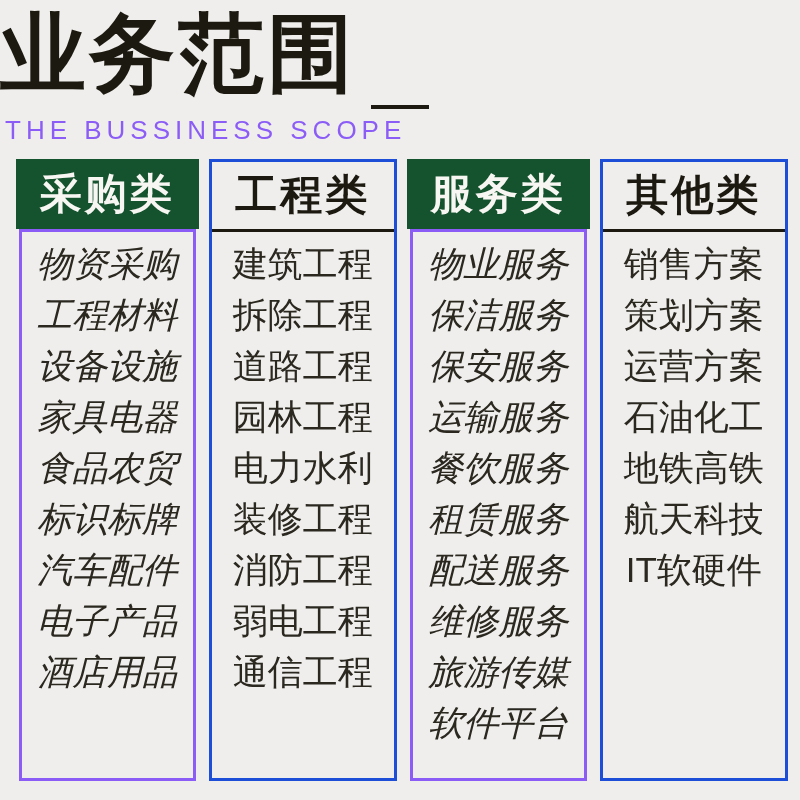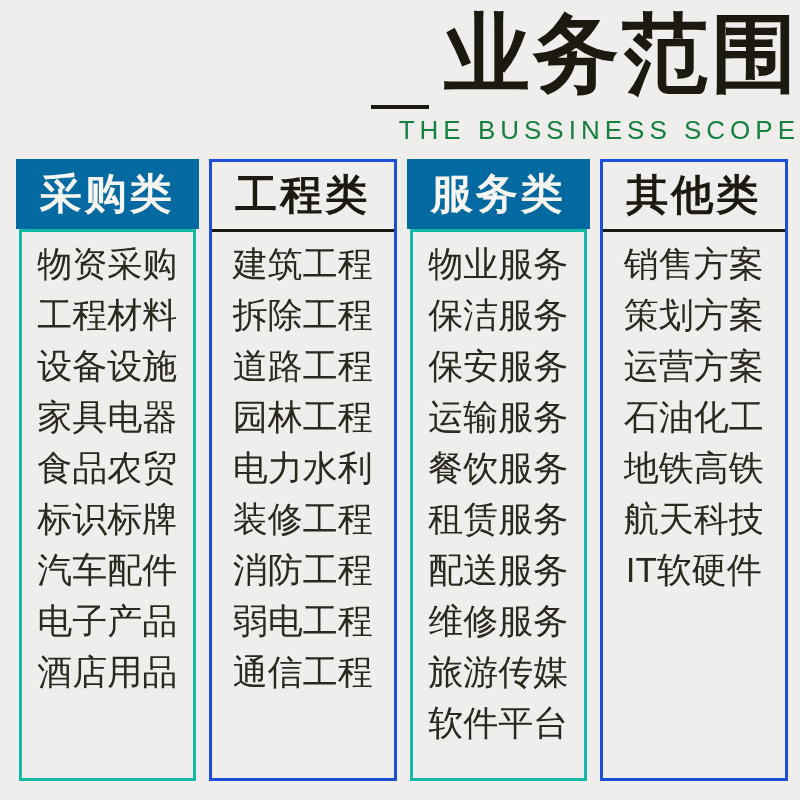--- a/index.html
+++ b/index.html
@@ -12,42 +12,43 @@
     background: #efeeec;
     overflow: hidden;
     font-family: "Liberation Sans", "DejaVu Sans", sans-serif;
   }
   .poster {
     width: 800px;
     height: 800px;
     box-sizing: border-box;
   }
   .masthead {
-    text-align: right;
+    text-align: left;
     padding-top: 10px;
   }
   .title {
     margin: 0;
     font-size: 86px;
     line-height: 1.0;
     font-weight: 700;
     color: #1c1910;
     letter-spacing: 3px;
   }
   .title-underline {
     width: 58px;
     height: 4px;
     background: #1c1910;
     margin: 9px auto 7px auto;
   }
   .subtitle {
     font-size: 26px;
     line-height: 1.15;
     letter-spacing: 5px;
-    color: #15803d;
+    color: #8b5cf6;
+    padding-left: 5px;
   }
   .columns {
     margin-top: 13px;
     height: 622px;
     box-sizing: border-box;
     display: flex;
     gap: 10px;
     padding: 0 12px 0 16px;
     align-items: stretch;
   }
@@ -66,37 +67,38 @@
     display: flex;
     align-items: center;
     justify-content: center;
     font-size: 42px;
     font-weight: 700;
     letter-spacing: 3px;
     color: #1c1910;
     white-space: nowrap;
   }
   .column.dark .col-header {
-    background: #0369a1;
+    background: #14532d;
     color: #f7f6f3;
   }
   .column.light .col-header {
     flex-basis: 67px;
     border-bottom: 3px solid #1c1910;
   }
   .col-body {
     flex: 1;
     box-sizing: border-box;
     padding-top: 7px;
     display: flex;
     flex-direction: column;
   }
   .column.dark .col-body {
-    border: 3px solid #14b8a6;
+    border: 3px solid #8b5cf6;
     margin: 0 3px;
+    font-style: italic;
   }
   .item {
     height: 51px;
     flex: 0 0 51px;
     display: flex;
     align-items: center;
     justify-content: center;
     font-size: 35px;
     color: #2b2820;
     white-space: nowrap;

